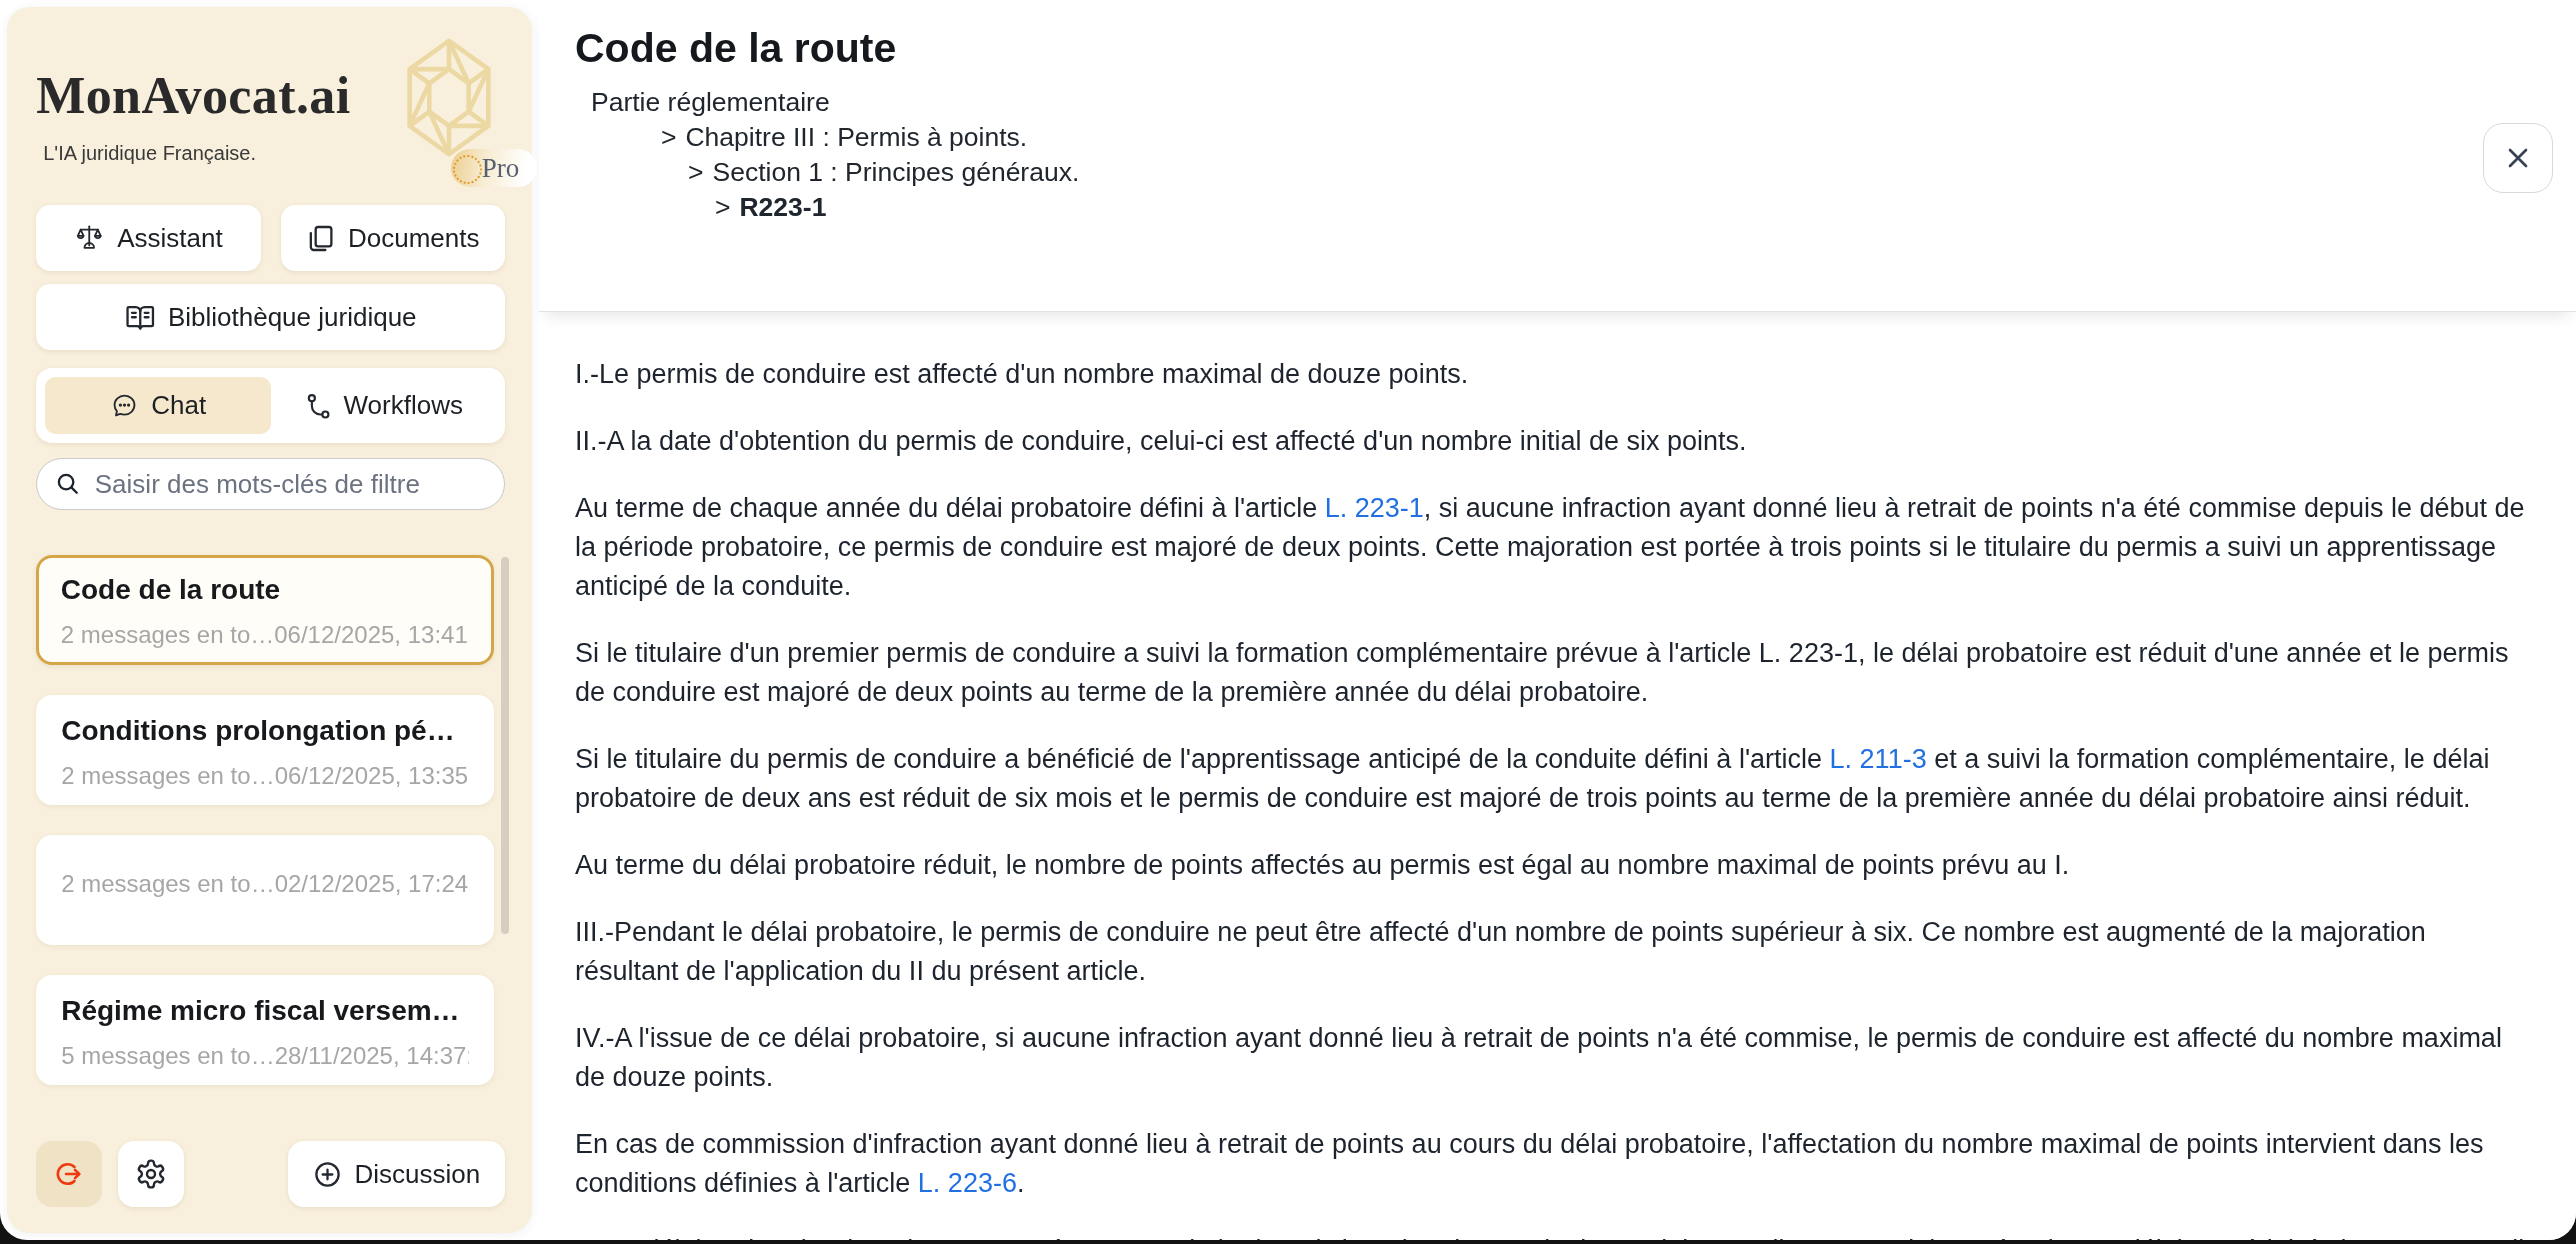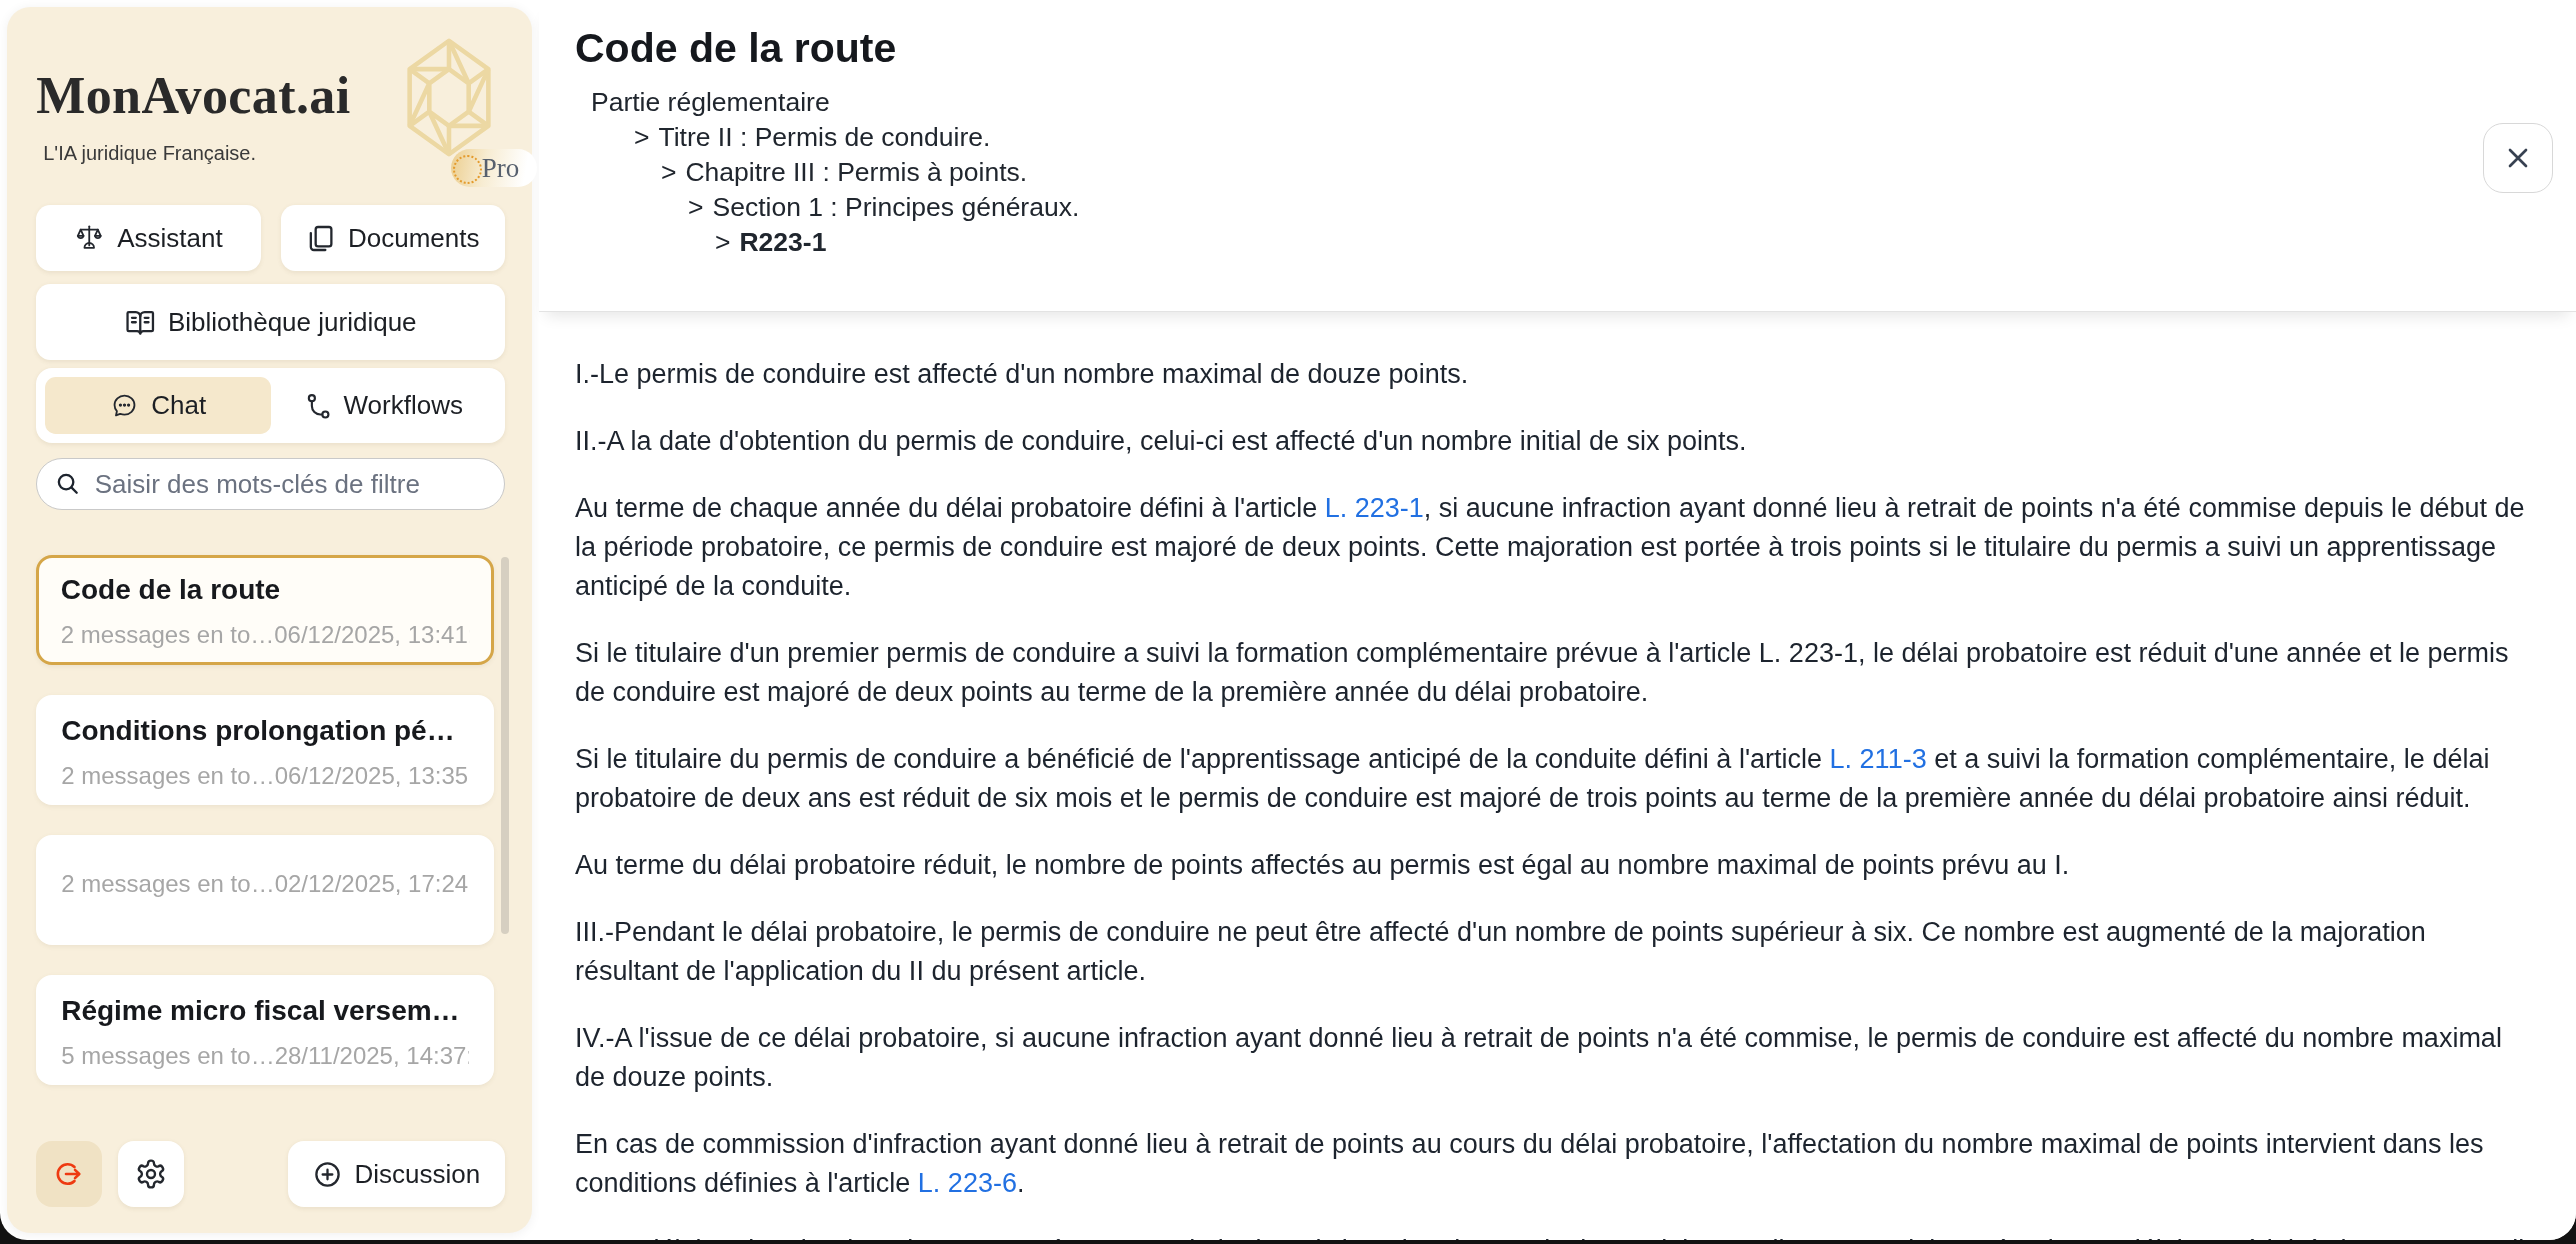--- a/index.html
+++ b/index.html
@@ -47,21 +47,21 @@
     position: absolute; left: 29px; top: 198px; width: 469px; height: 66px;
     display: grid; grid-template-columns: 1fr 1fr; gap: 20px;
   }
   .side-btn {
     background: #ffffff; border: none; border-radius: 14.4px;
     box-shadow: 0 1.8px 4.5px rgba(120,100,60,0.10);
     display: flex; align-items: center; justify-content: center; gap: 12.6px;
     font-size: 26px; color: #1c1f24; cursor: pointer;
     font-family: inherit;
   }
-  .library-btn { position: absolute; left: 29px; top: 277px; width: 469px; height: 76px; }
+  .library-btn { position: absolute; left: 29px; top: 277px; width: 469px; height: 66px; }
   .tabs-box {
     position: absolute; left: 29px; top: 361px; width: 469px; height: 75px;
     background: #ffffff; border-radius: 16px; padding: 9px;
     box-shadow: 0 1.8px 4.5px rgba(120,100,60,0.10);
     display: flex;
   }
   .tab {
     flex: 1; border: none; background: transparent; border-radius: 10.8px;
     display: flex; align-items: center; justify-content: center; gap: 12.6px;
     font-size: 26px; color: #1c1f24; cursor: pointer; font-family: inherit;
@@ -275,21 +275,20 @@
         <span>Discussion</span>
       </button>
     </div>
   </aside>
 
   <main class="main">
     <header class="doc-header">
       <div class="doc-title">Code de la route</div>
       <div class="crumbs">
           <div class="crumb" style="margin-left: 16px;"><span>Partie réglementaire</span></div>
-          <div class="crumb" style="margin-left: 59px;"><span class="crumb-arrow">&gt;</span><span>Titre II : Permis de conduire.</span></div>
           <div class="crumb" style="margin-left: 86px;"><span class="crumb-arrow">&gt;</span><span>Chapitre III : Permis à points.</span></div>
           <div class="crumb" style="margin-left: 113px;"><span class="crumb-arrow">&gt;</span><span>Section 1 : Principes généraux.</span></div>
           <div class="crumb" style="margin-left: 140px;"><span class="crumb-arrow">&gt;</span><span style="font-weight: 700;">R223-1</span></div>
         </div>
       <button class="close-btn">
         <svg width="32" height="32" viewBox="0 0 24 24" fill="none" stroke="#374151" stroke-width="2" stroke-linecap="round">
           <path d="M6 6 18 18 M18 6 6 18"></path>
         </svg>
       </button>
     </header>

